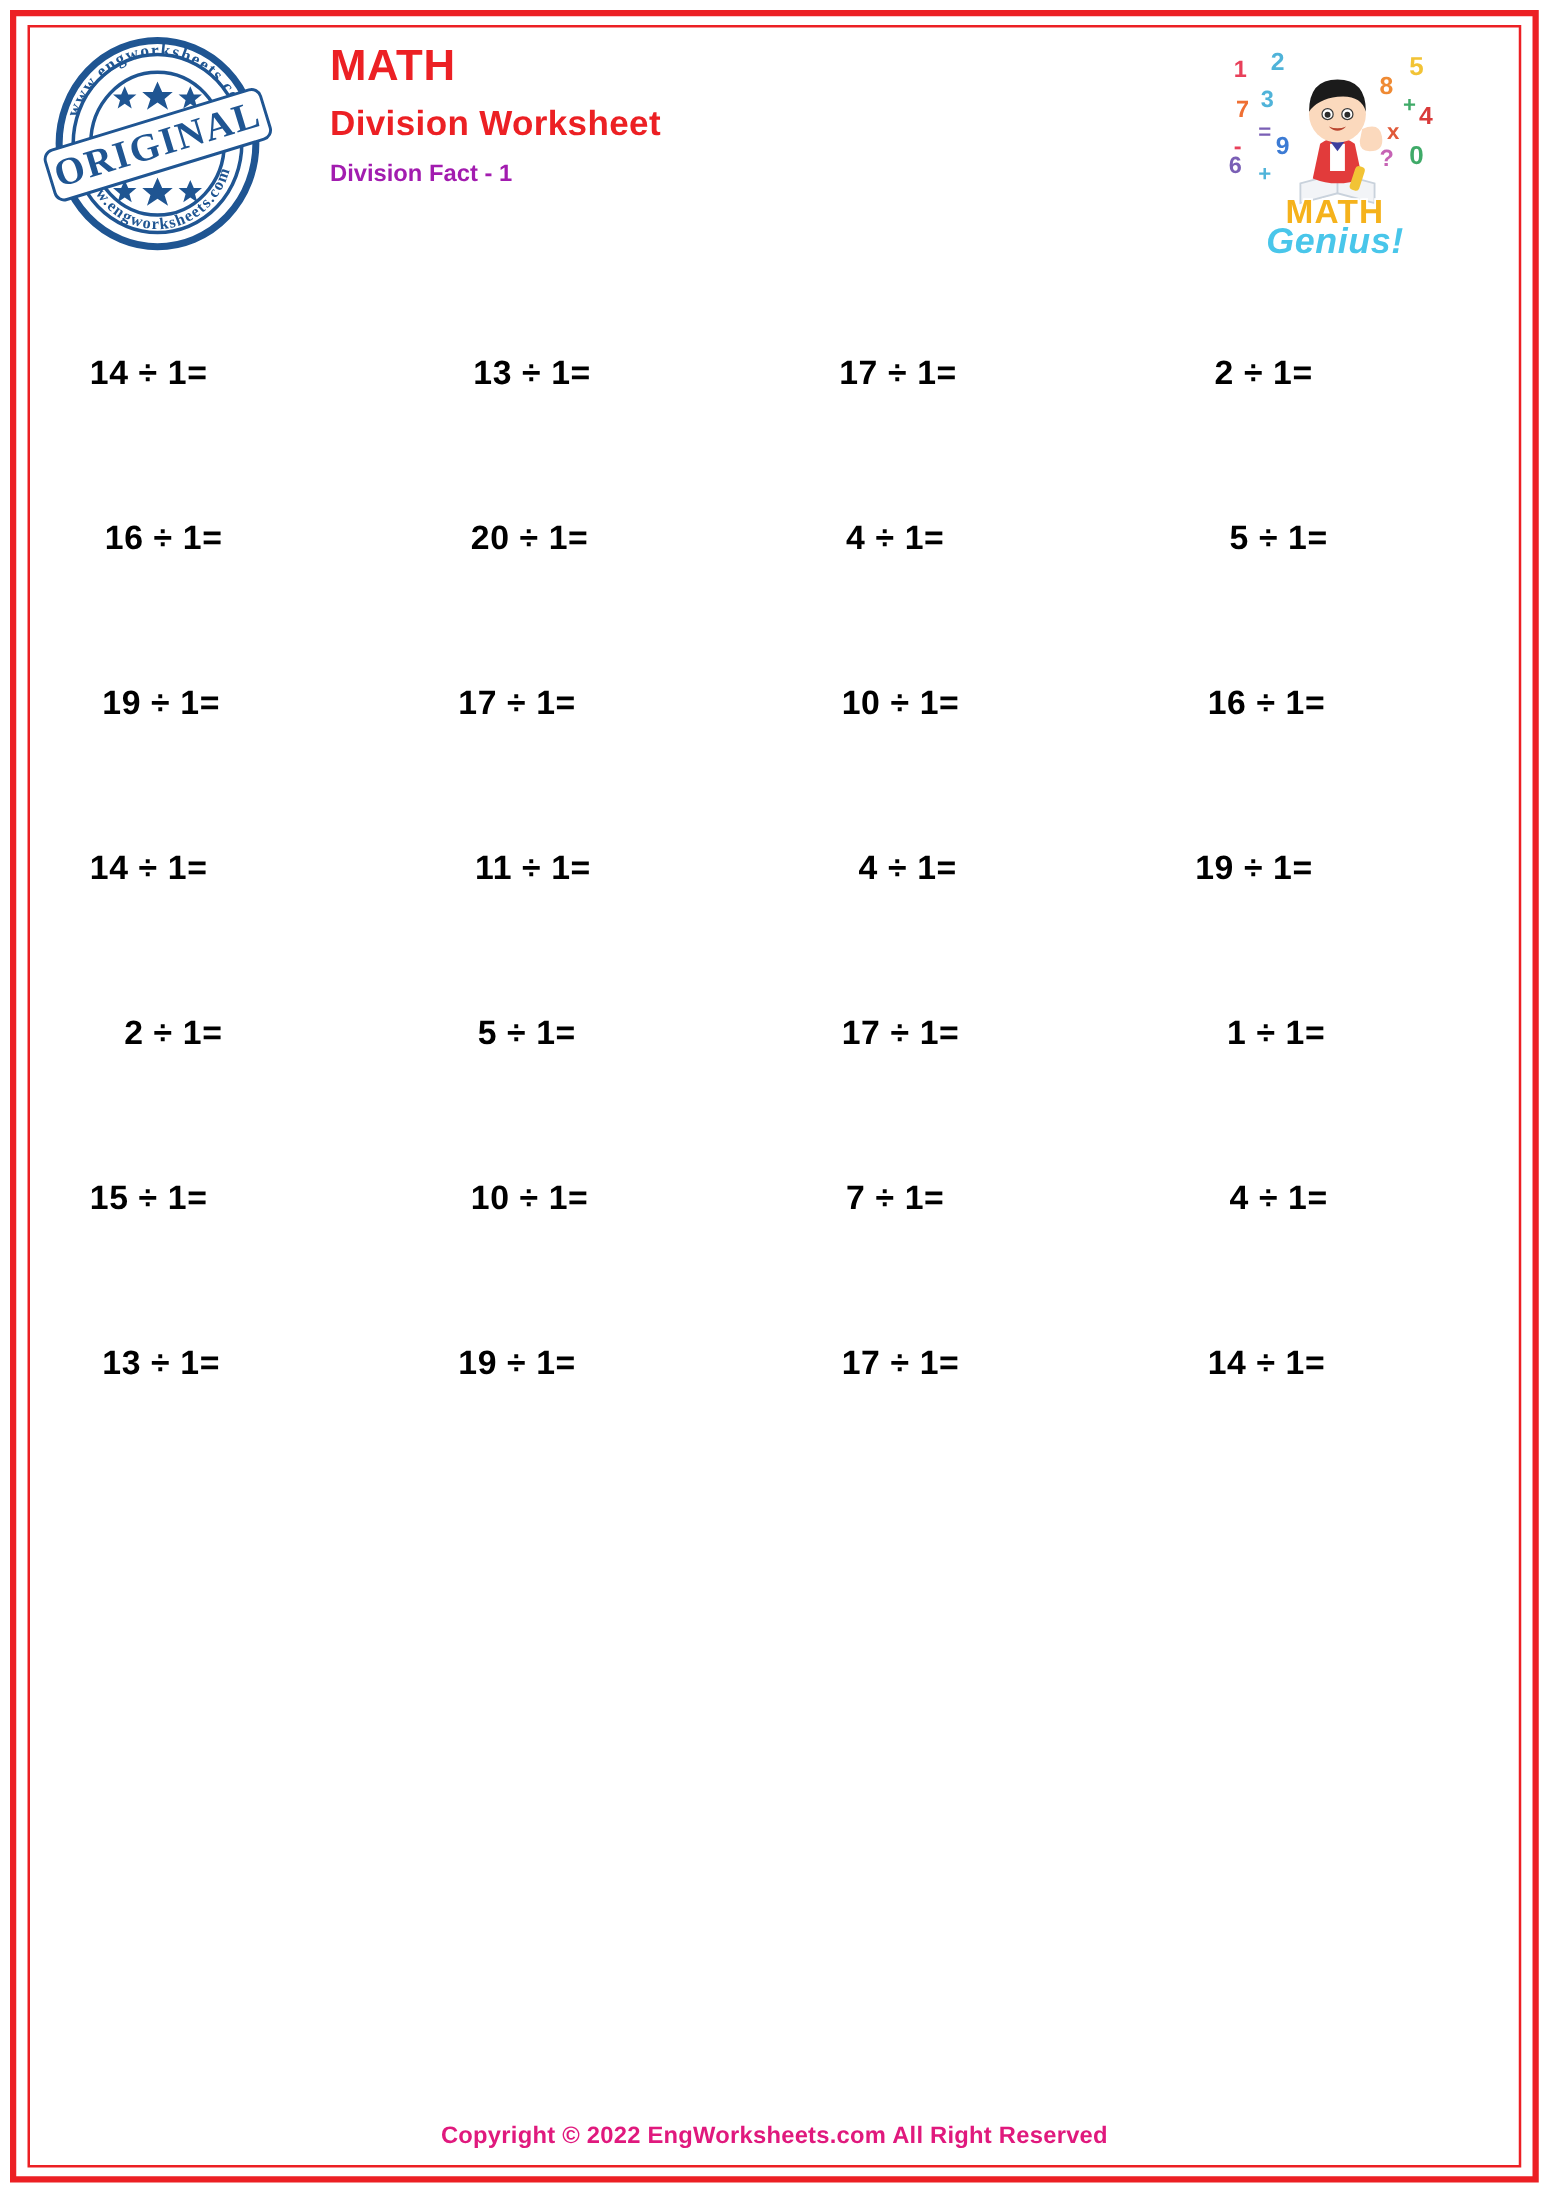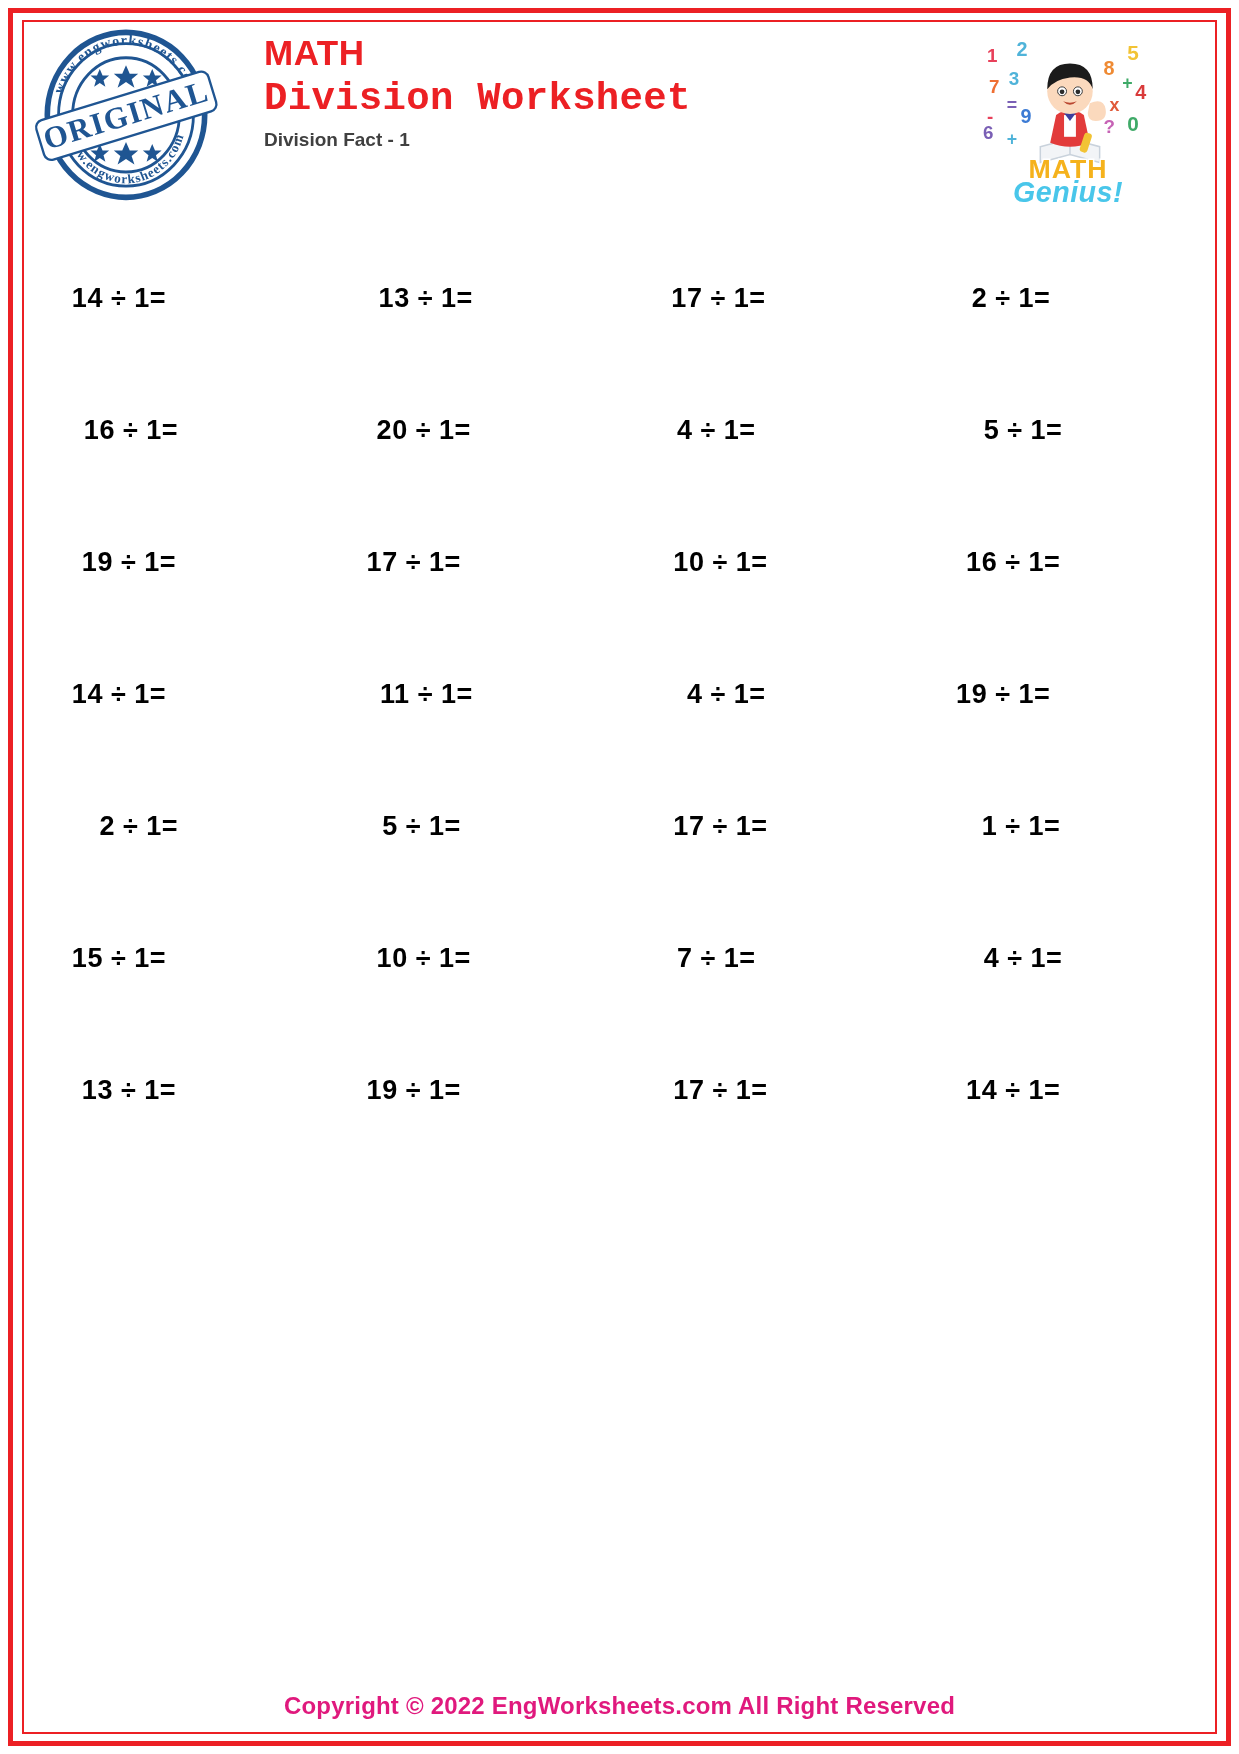--- a/index.html
+++ b/index.html
@@ -69,28 +69,27 @@
   }
   .title-main {
     color: #ec2024;
     font-size: 35px;
     font-weight: bold;
     line-height: 45px;
     letter-spacing: 0.5px;
   }
   .title-sub {
     color: #ec2024;
-    font-size: 39px;
+    font-size: 28px;
     font-weight: bold;
     line-height: 48px;
     letter-spacing: 0.3px;
-    font-family: Liberation Mono, monospace;
   }
   .title-fact {
-    color: #404040;
+    color: #a21caf;
     font-size: 19px;
     font-weight: bold;
     line-height: 30px;
     margin-top: 2px;
   }
 
   
   .genius {
     position: absolute;
     right: 58px;
@@ -131,21 +130,21 @@
   .col2 .expr { margin-left: 28px; }
 
   
   .footer {
     position: absolute;
     left: 0;
     right: 0;
     bottom: 34px;
     text-align: center;
     color: #e0197d;
-    font-size: 24px;
+    font-size: 19px;
     font-weight: bold;
     letter-spacing: 0.2px;
   }
 </style>
 </head>
 <body>
 
 <div class="page">
 
   <div class="border-outer"></div>

